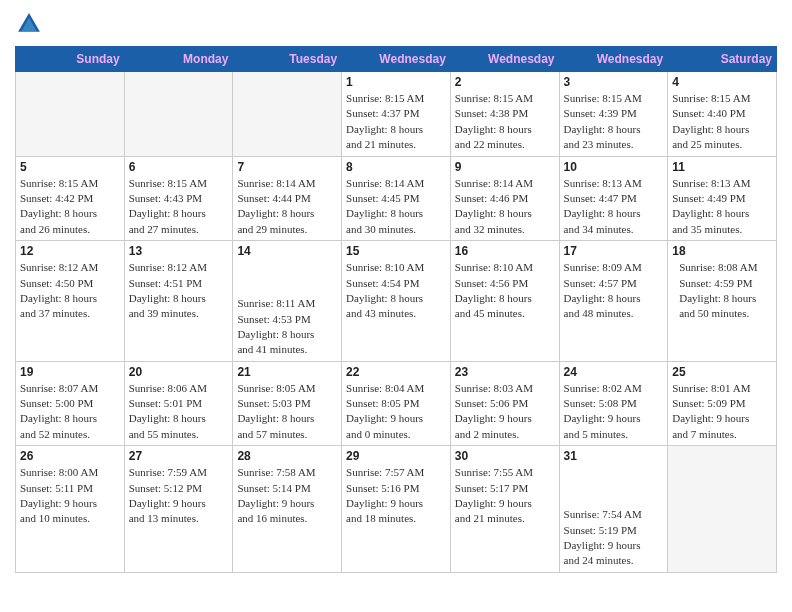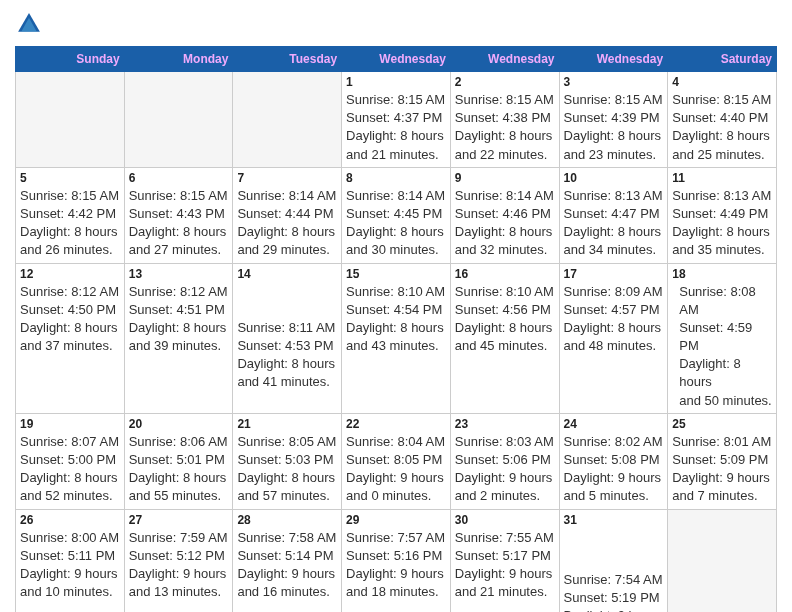--- a/index.html
+++ b/index.html
@@ -78,23 +78,24 @@
     .calendar-table tbody tr td.empty {
       background: #f5f5f5;
     }
     .day-number {
       font-size: 12px;
       font-weight: bold;
       margin-bottom: 2px;
       display: block;
     }
     .day-info {
-      font-size: 13px;
+      font-size: 11px;
       color: #333;
       line-height: 1.4;
+      font-family: Liberation Serif, serif;
     }
   </style>
 </head>
 <body>
 
 <div class="container">
   <div class="header-row">
     <div class="logo">
       <svg class="logo-icon" viewBox="0 0 36 36">
         <polygon points="18,4 32,28 4,28" fill="#1a5fa8"></polygon>

